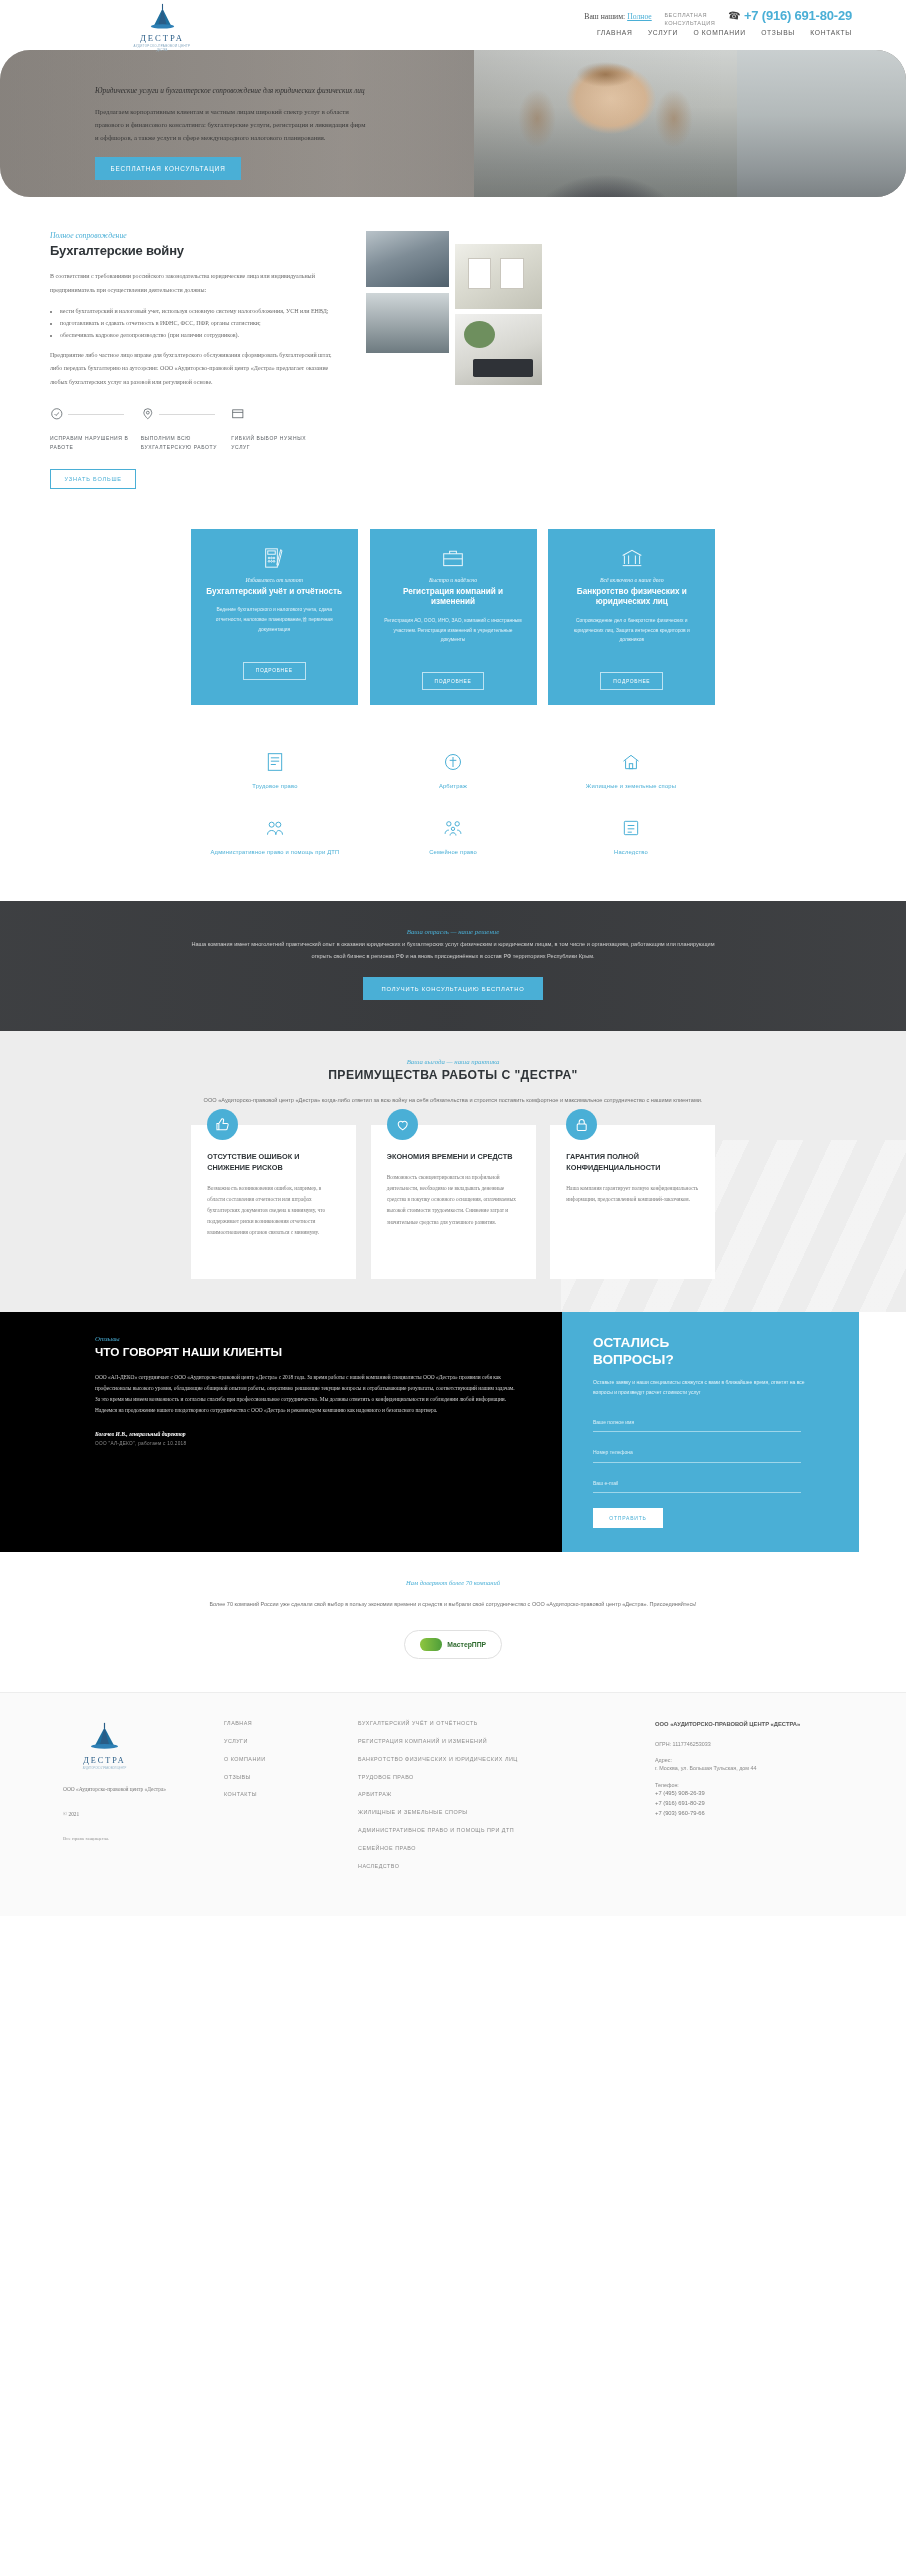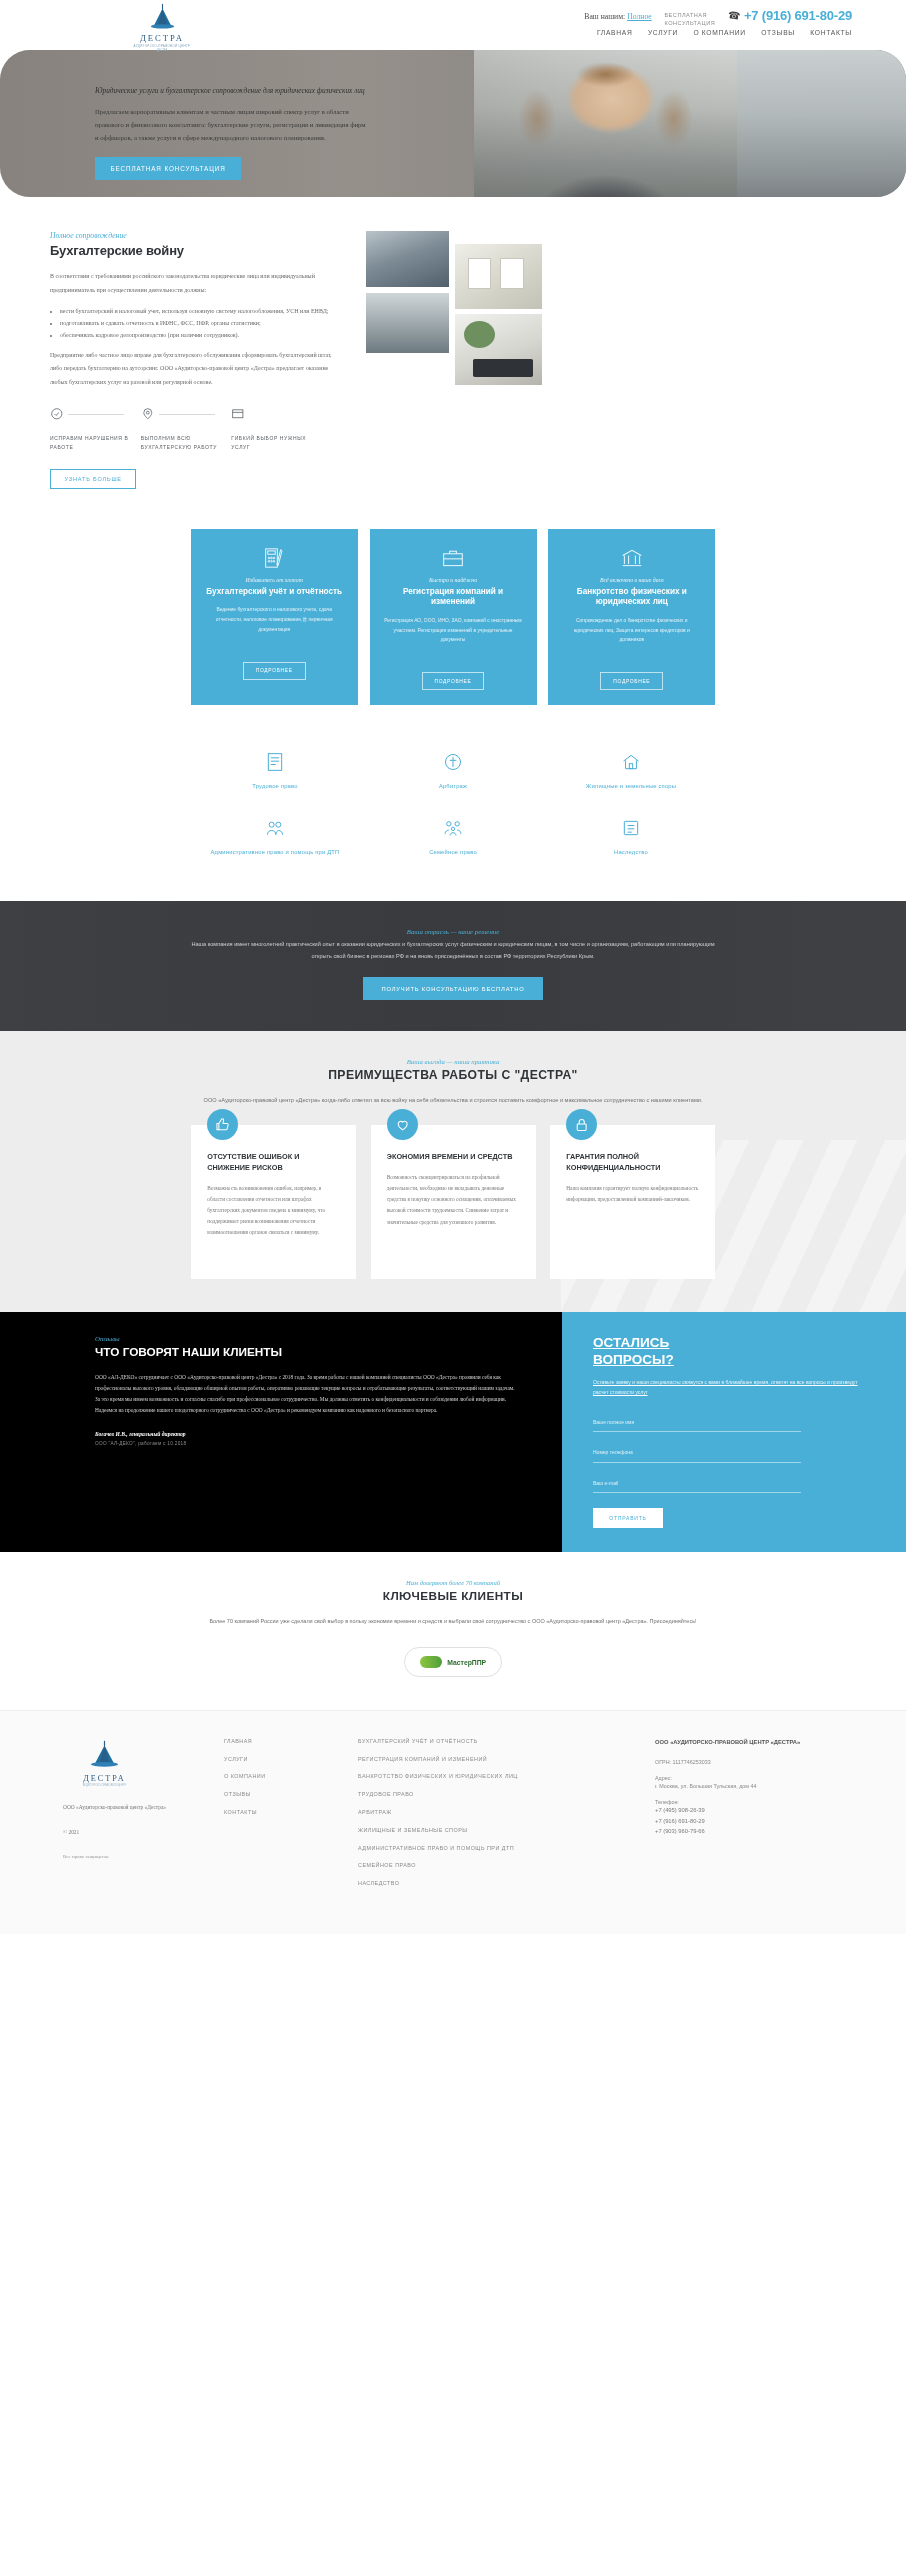--- a/index.html
+++ b/index.html
@@ -224,21 +224,21 @@
 
   
   .rev { display: flex; min-height: 159px; }
   .rev-left { width: 562px; background: #000000; color:#fff; padding: 23.6px 42px 23.6px 95px; }
   .rev-kicker { font-family:"Liberation Serif",serif; font-style: italic; font-size: 6.8px; color:#4aafd6; margin-bottom:2.7px; }
   .rev-title { font-size: 11.8px; font-weight: bold; text-transform: uppercase; margin-bottom: 12.7px; }
   .rev-text { font-family:"Liberation Serif",serif; font-size: 5.4px; line-height: 2.05; color: #d3d3d3; }
   .rev-author { font-family:"Liberation Serif",serif; font-style: italic; font-size: 5.6px; color:#fff; margin-top: 14.5px; font-weight:bold;}
   .rev-meta { font-size: 4.7px; color: #8d8d8d; margin-top: 4.5px; letter-spacing:0.3px;}
 
-  .rev-right { width: 344px; background: #4aafd6; color:#fff; padding: 23.6px 36px 23.6px 31px; text-decoration: underline; }
+  .rev-right { width: 297px; background: #4aafd6; color:#fff; padding: 23.6px 36px 23.6px 31px; }
   .form-title { font-size: 13.6px; font-weight: bold; line-height: 1.25; text-transform: uppercase; margin-bottom: 9px; }
   .form-text { font-size: 5px; line-height: 1.95; color: #e6f5fb; margin-bottom: 14.5px; }
   .fld {
     display:block; width: 208px; background: transparent; border: 0; border-bottom: 0.9px solid #9ed6ea;
     color: #fff; font-size: 5px; padding: 6.3px 0; margin-bottom: 11px; outline: none;
     font-family: "Liberation Sans", sans-serif;
   }
   .fld::placeholder { color: #dcf0f8; }
   .form-btn {
     background:#fff; color:#4aafd6; border:0; font-size:5px; letter-spacing:0.8px;
@@ -575,21 +575,20 @@
       <div class="form-text">Оставьте заявку и наши специалисты свяжутся с вами в ближайшее время, ответят на все вопросы и произведут расчет стоимости услуг</div>
       <input class="fld" type="text" placeholder="Ваше полное имя" style="">
       <input class="fld" type="text" placeholder="Номер телефона" style="">
       <input class="fld" type="text" placeholder="Ваш e-mail" style="">
       <button class="form-btn">ОТПРАВИТЬ</button>
     </div>
   </div>
 
   <div class="clients">
     <div class="cl-kicker">Нам доверяют более 70 компаний</div>
-    <div class="cl-title">КЛЮЧЕВЫЕ КЛИЕНТЫ</div>
     <div class="cl-text">Более 70 компаний России уже сделали свой выбор в пользу экономии времени и средств и выбрали своё сотрудничество с ООО «Аудиторско-правовой центр «Дестра». Присоединяйтесь!</div>
     <div class="cl-logos">
       <div class="cl-logo">
         <span class="cl-logo-mark"></span>
         <span class="cl-logo-text">МастерППР</span>
       </div>
     </div>
   </div>
 
   <div class="footer">

